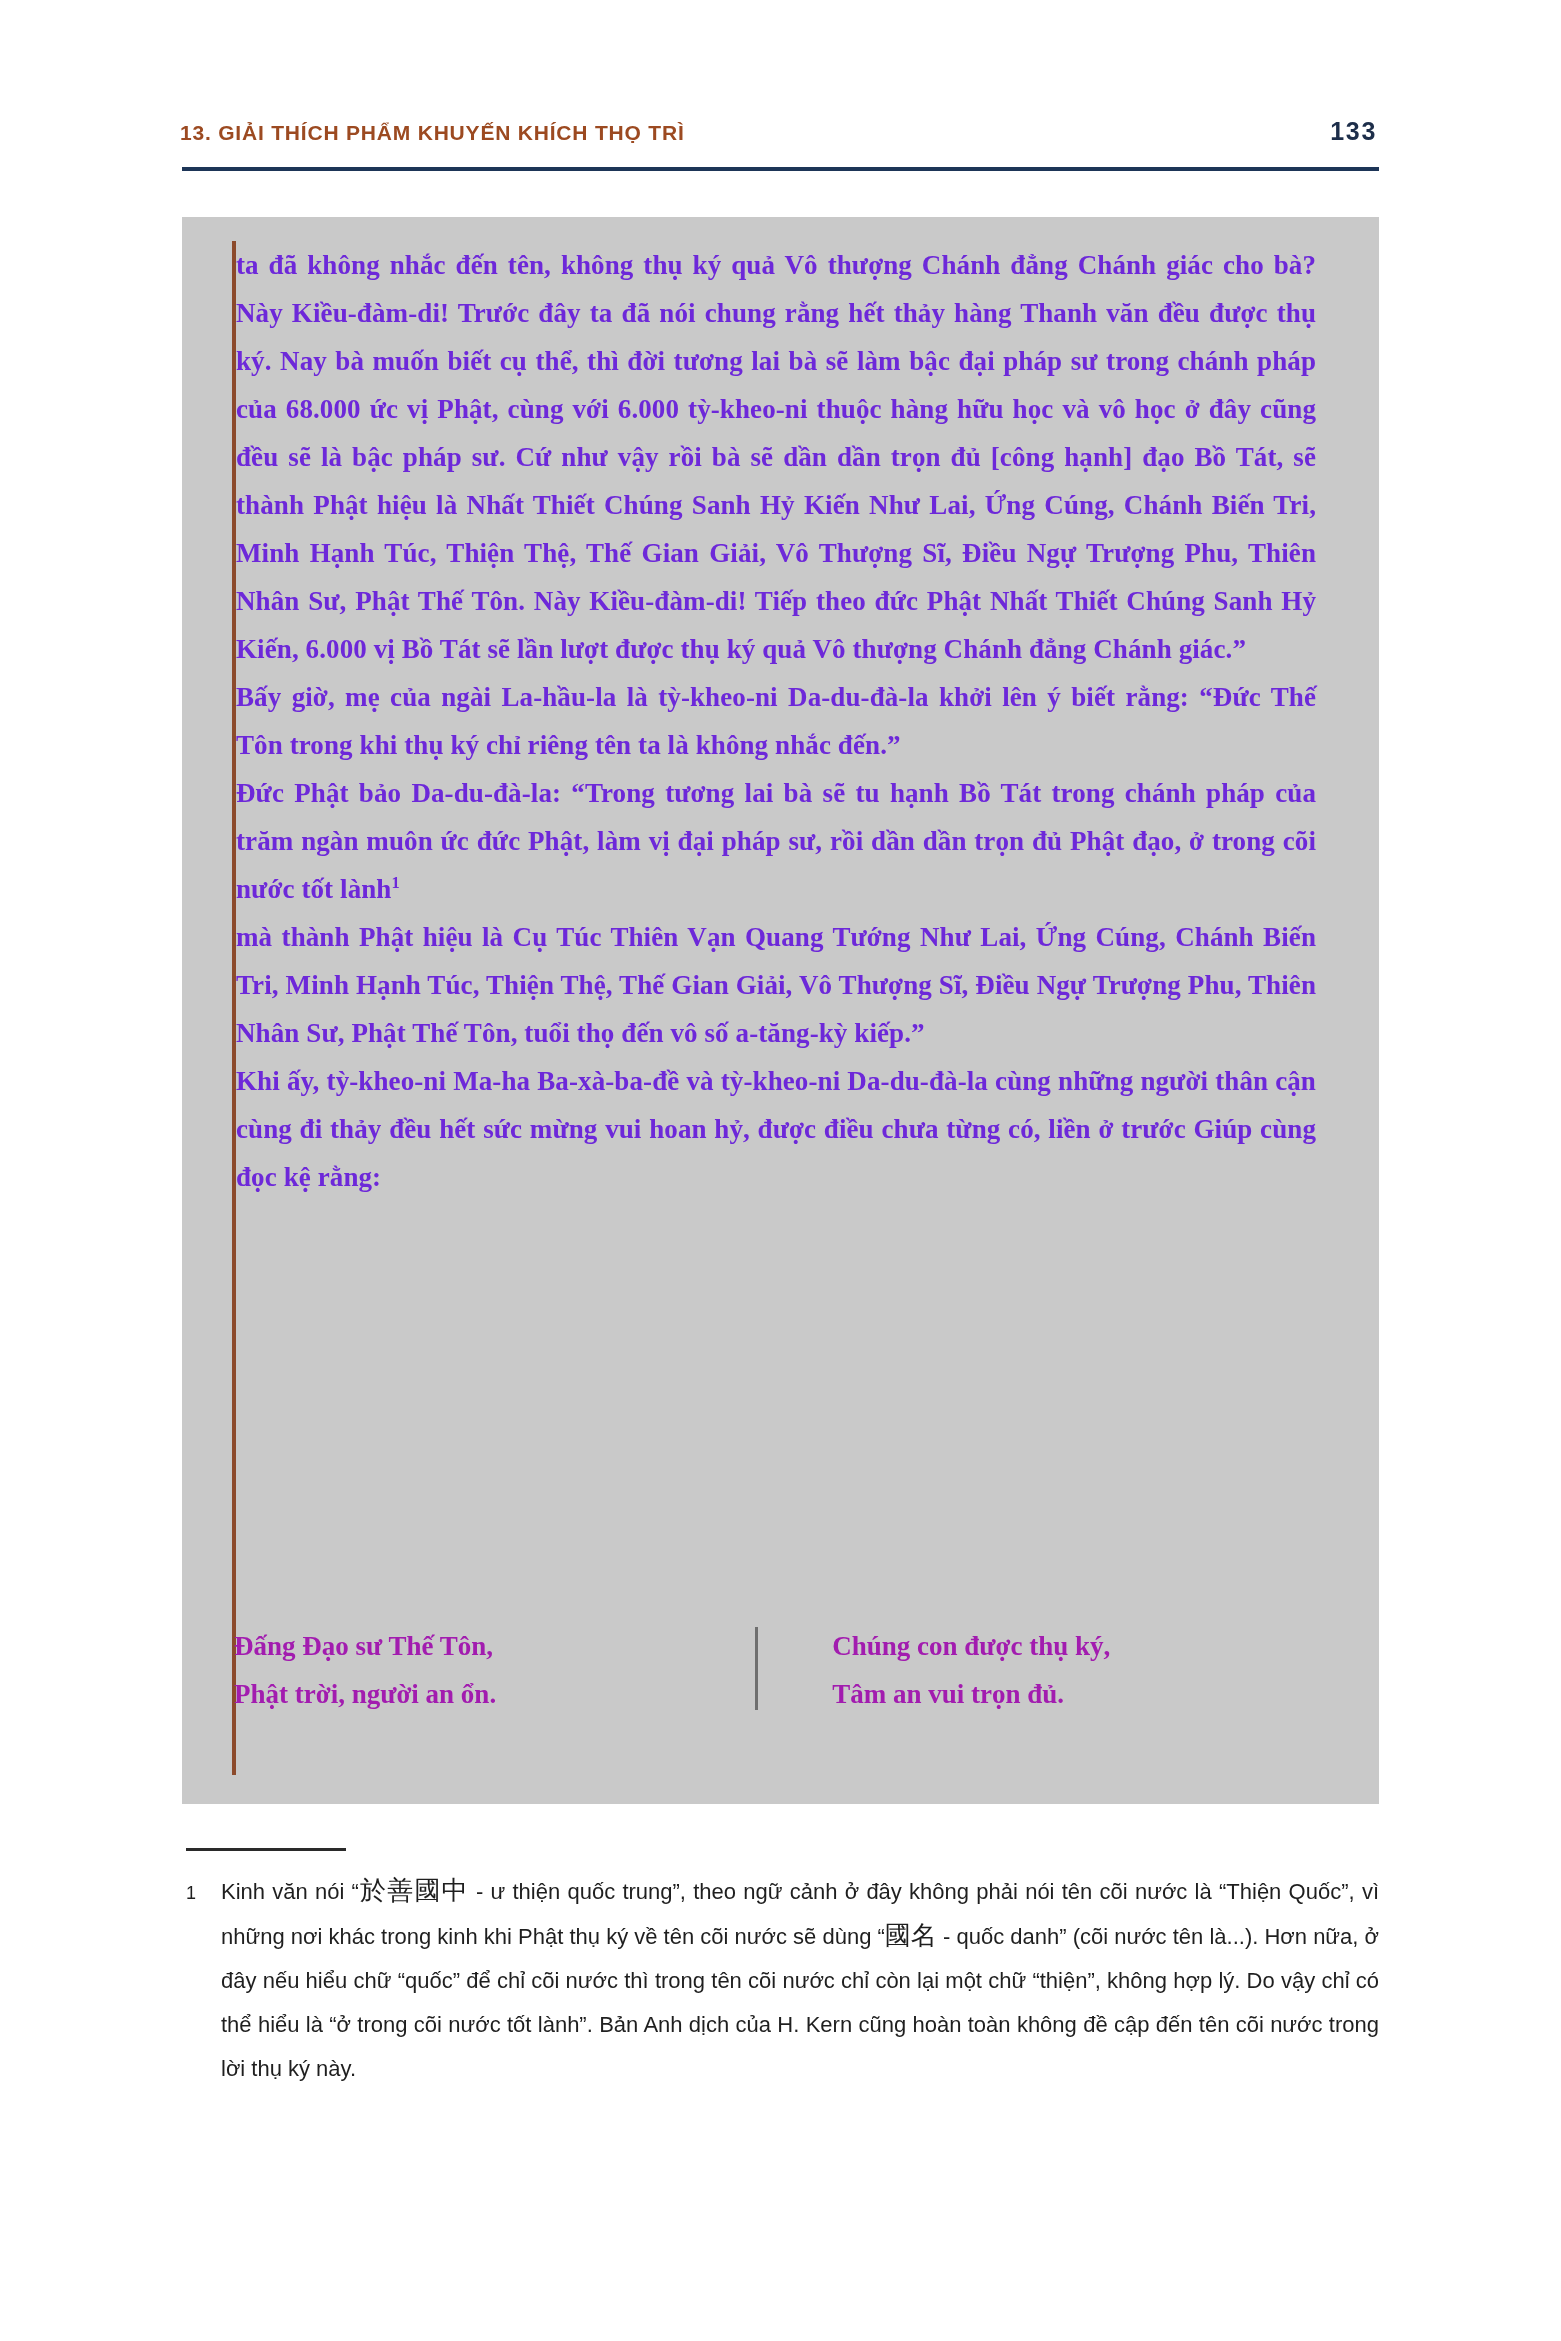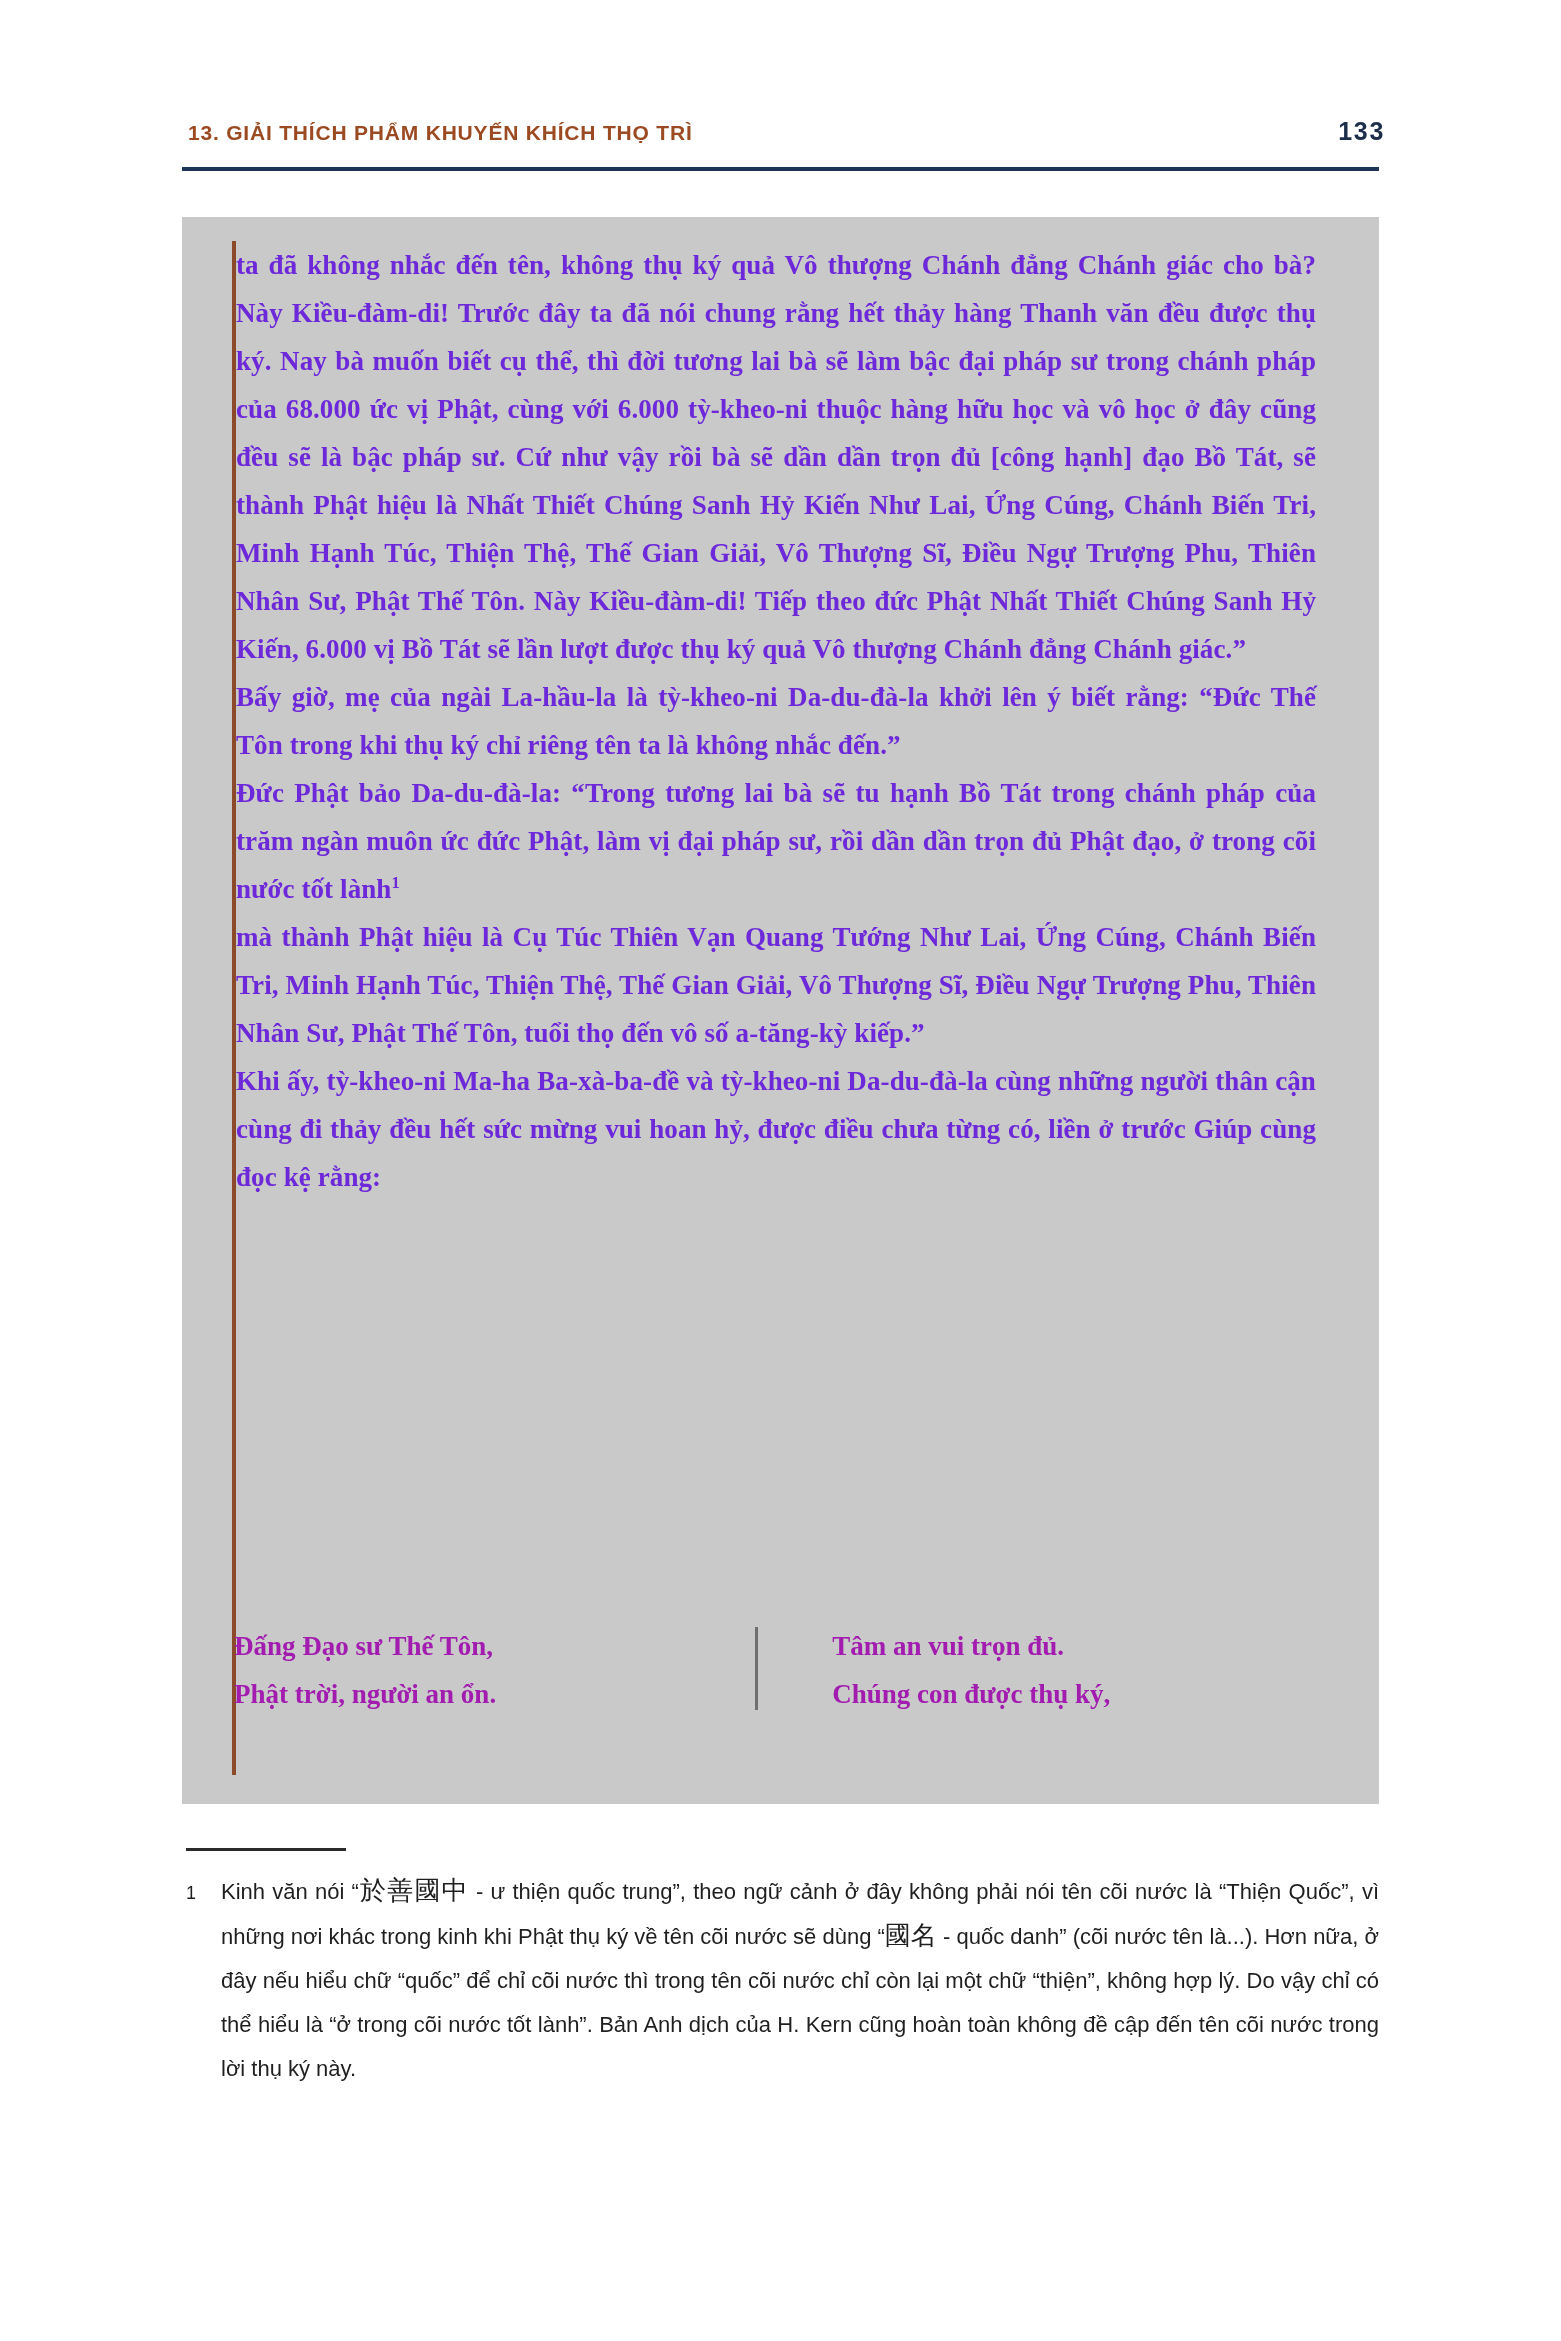--- a/index.html
+++ b/index.html
@@ -20,21 +20,21 @@
     position: absolute;
     left: 0; top: 0;
     width: 1561px;
     height: 2342px;
     background: #ffffff;
   }
 
   
   .header {
     position: absolute;
-    left: 188px;
+    left: 180px;
     top: 117px;
     width: 1197px;
     display: flex;
     align-items: baseline;
     justify-content: space-between;
   }
   .header-title {
     font-family: "Liberation Sans", sans-serif;
     font-weight: 700;
     font-size: 21px;
@@ -179,22 +179,22 @@
     <p class="para">Khi ấy, tỳ-kheo-ni Ma-ha Ba-xà-ba-đề và tỳ-kheo-ni Da-du-đà-la cùng những người thân cận cùng đi thảy đều hết sức mừng vui hoan hỷ, được điều chưa từng có, liền ở trước Giúp cùng đọc kệ rằng:</p>
   </div>
 
   <div class="verse">
     <div class="verse-col">
       <span class="verse-line">Đấng Đạo sư Thế Tôn,</span>
       <span class="verse-line">Phật trời, người an ổn.</span>
     </div>
     <div class="verse-divider"></div>
     <div class="verse-col right">
+      <span class="verse-line">Chúng con được thụ ký,</span>
       <span class="verse-line">Tâm an vui trọn đủ.</span>
-      <span class="verse-line">Chúng con được thụ ký,</span>
     </div>
   </div>
 
   <div class="fn-rule"></div>
   <div class="footnote">
     <div class="fn-marker">1</div>
     <div class="fn-text"><span>Kinh văn nói “</span><span class="cjk">於善國中</span><span> - ư thiện quốc trung”, theo ngữ cảnh ở đây không phải nói tên cõi nước là “Thiện Quốc”, vì những nơi khác trong kinh khi Phật thụ ký về tên cõi nước sẽ dùng “</span><span class="cjk">國名</span><span> - quốc danh” (cõi nước tên là...). Hơn nữa, ở đây nếu hiểu chữ “quốc” để chỉ cõi nước thì trong tên cõi nước chỉ còn lại một chữ “thiện”, không hợp lý. Do vậy chỉ có thể hiểu là “ở trong cõi nước tốt lành”. Bản Anh dịch của H. Kern cũng hoàn toàn không đề cập đến tên cõi nước trong lời thụ ký này.</span></div>
   </div>
 
 </div>

